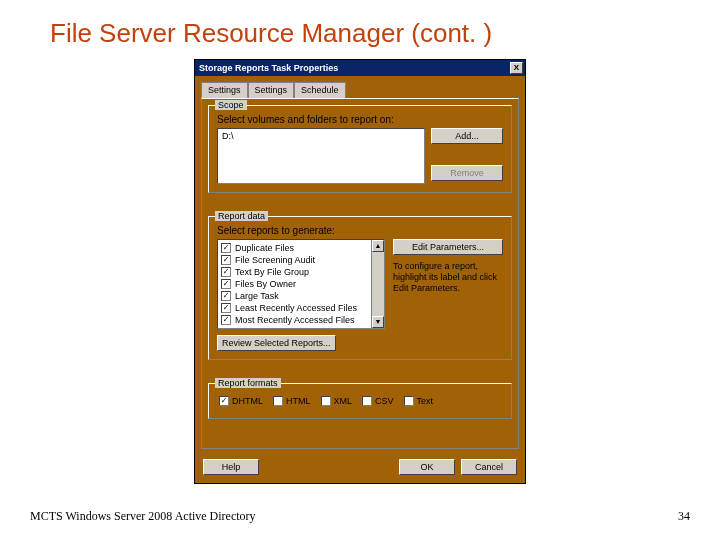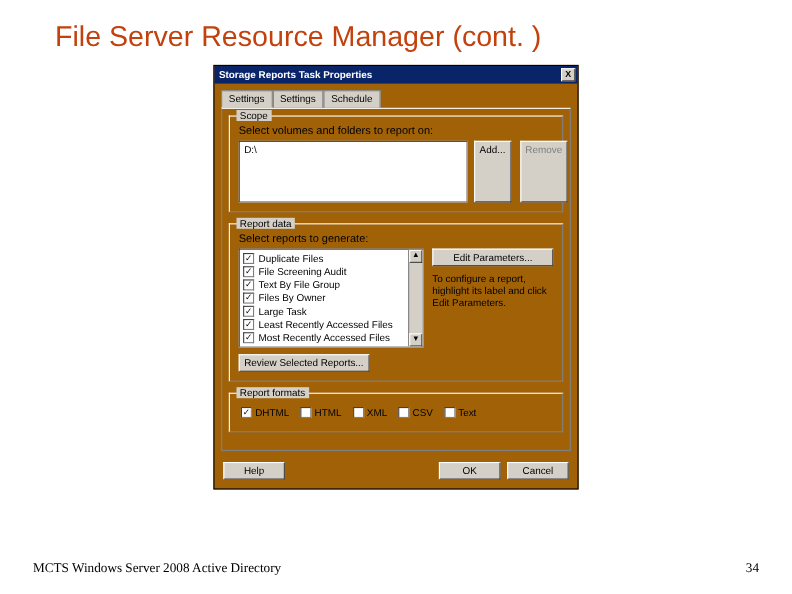--- a/index.html
+++ b/index.html
@@ -75,21 +75,21 @@
   .panel {
     margin: 0 6px 6px 6px;
     border: 1px solid #808080;
     border-top-color: #fff;
     padding: 6px;
   }
   .groupbox {
     border: 1px solid #808080;
     border-top-color: #fff;
     border-left-color: #fff;
-    margin-bottom: 10px;
+    margin-bottom: 23px;
     padding: 8px 8px 8px 8px;
     position: relative;
   }
   .groupbox-legend {
     position: absolute;
     top: -6px;
     left: 6px;
     background: #d4d0c8;
     padding: 0 3px;
     font-size: 9px;
@@ -110,22 +110,22 @@
     font-size: 9px;
     padding: 2px 4px;
     overflow: hidden;
   }
   .scope-list {
     flex: 1;
     height: 56px;
   }
   .btn-col {
     display: flex;
-    flex-direction: row;
-    gap: 8px;
+    flex-direction: column;
+    gap: 21px;
     width: 72px;
   }
   .btn {
     background: #d4d0c8;
     border: 1px solid #fff;
     border-right-color: #404040;
     border-bottom-color: #404040;
     font-size: 9px;
     padding: 2px 4px;
     text-align: center;

